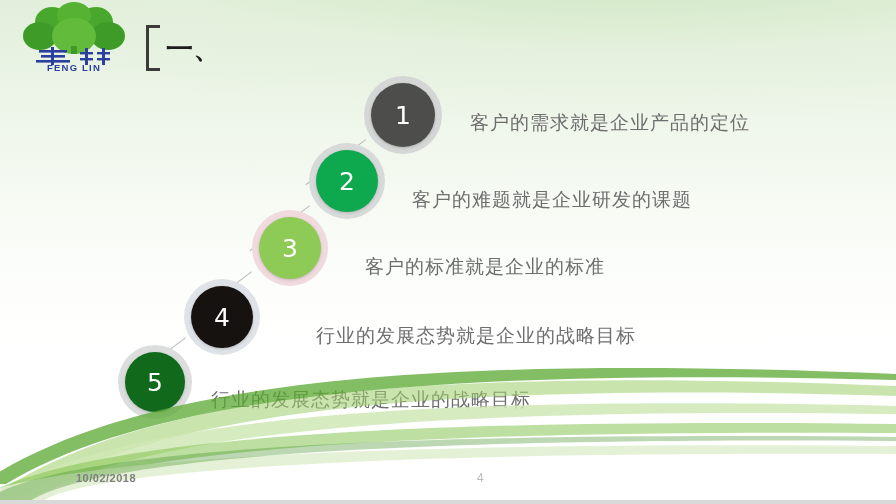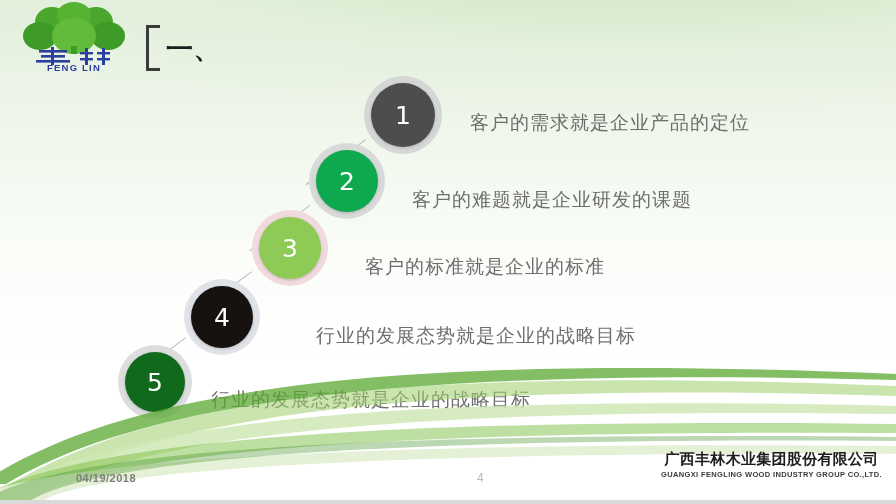--- a/index.html
+++ b/index.html
@@ -170,22 +170,18 @@
 
   <svg class="swoosh" viewBox="0 0 896 170" preserveAspectRatio="none">
     <path d="M-20,170 C120,70 360,30 896,52 L896,62 C380,46 140,86 10,170 Z" fill="#9ccf6a" opacity=".55"></path>
     <path d="M-20,150 C120,56 380,18 896,40 L896,46 C390,32 140,70 6,150 Z" fill="#5aa832" opacity=".75"></path>
     <path d="M-20,170 C90,96 330,58 896,72 L896,80 C350,72 120,108 20,170 Z" fill="#cfe7b4" opacity=".85"></path>
     <path d="M-30,170 C40,120 260,82 896,90 L896,99 C290,95 80,128 24,170 Z" fill="#7cc043" opacity=".5"></path>
     <path d="M-40,170 C10,138 210,106 896,112 L896,120 C250,117 60,146 40,170 Z" fill="#e2f0d2" opacity=".9"></path>
     <path d="M-20,170 C30,128 250,96 896,103 L896,107 C270,102 70,136 26,170 Z" fill="#3f8f23" opacity=".35"></path>
   </svg>
 
-  <div class="footer-date">04/19/2018</div>
+  <div class="footer-date">10/02/2018</div>
   <div class="footer-page">4</div>
 
-  <div class="company">
-    <div class="company-cn">广西丰林木业集团股份有限公司</div>
-    <div class="company-en">GUANGXI FENGLING WOOD INDUSTRY GROUP CO.,LTD.</div>
-  </div>
 
   <div class="bottom-rule"></div>
 </div>
 
 </body></html>

